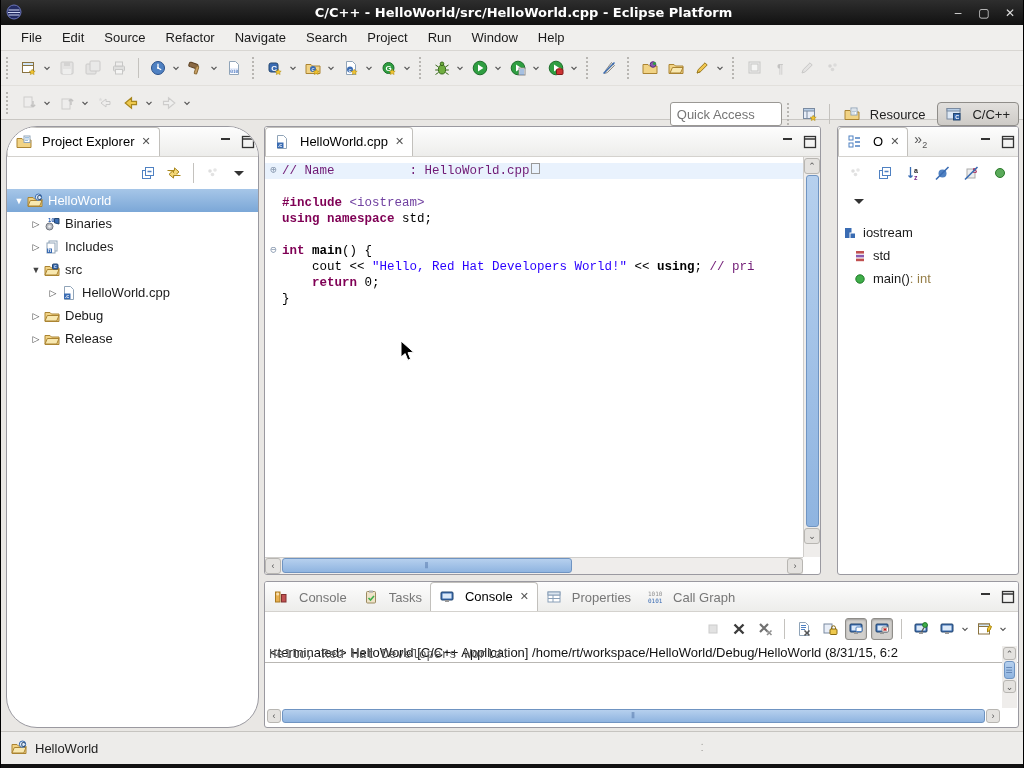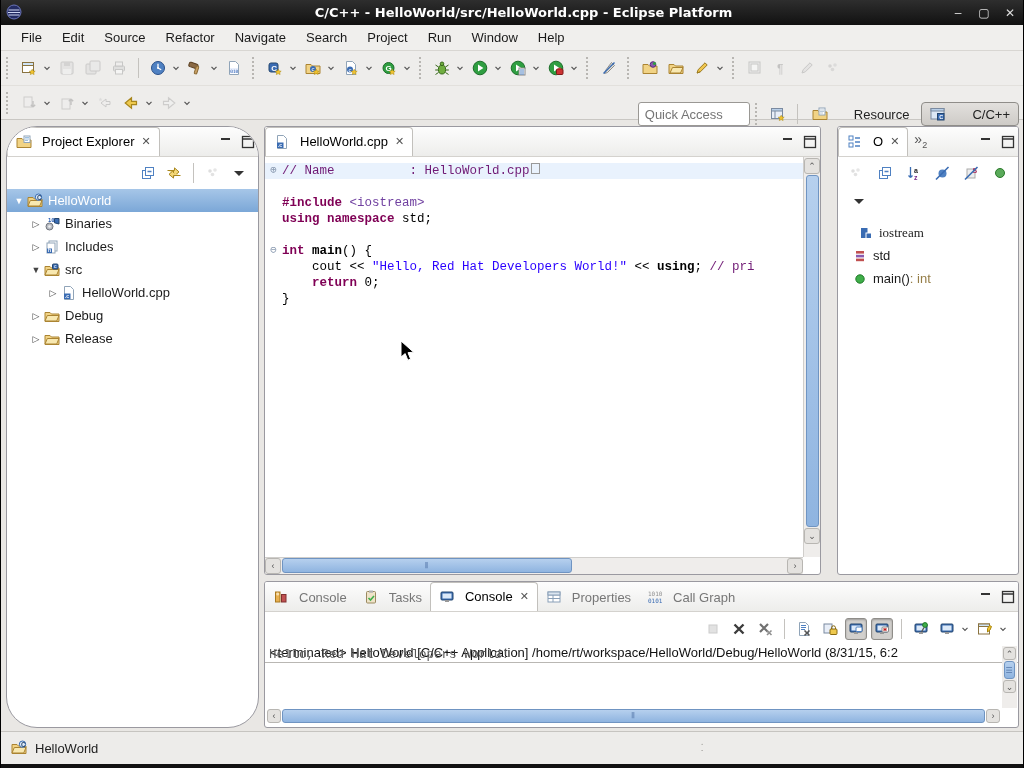--- a/index.html
+++ b/index.html
@@ -21,21 +21,21 @@
   #toolbar2 { top:86px; height:34px; border-bottom:1px solid #c9c7c3; }
   .tbtn { width:22px; height:22px; display:flex; align-items:center; justify-content:center; margin:0 2px; border-radius:3px; }
   .tbtn.pressed { background:#d2d0cd; border:1px solid #8f8d89; box-shadow:inset 0 1px 2px rgba(0,0,0,.25); }
   .tbtn.disabled { opacity:.45; }
   .dd { width:10px; height:22px; display:flex; align-items:center; justify-content:center; margin-right:2px; }
   .tb-handle { width:5px; height:22px; margin:0 5px; border-left:2px dotted #b8b6b2; }
   .tb-sep { width:1px; height:20px; background:#c4c2be; margin:0 6px; }
   .tb2-right { position:absolute; right:6px; top:16px; display:flex; align-items:center; }
   #quick-access { width:112px; height:24px; border:1px solid #9a9894; border-radius:3px;
     font-size:13px; color:#8a8a8a; padding:0 6px; background:#fff; font-family:"Liberation Sans",sans-serif; }
-  .persp-btn { display:flex; align-items:center; gap:21px; font-size:13px; color:#222; padding:3px 8px; border-radius:4px; }
+  .persp-btn { display:flex; align-items:center; gap:5px; font-size:13px; color:#222; padding:3px 8px; border-radius:4px; }
   .persp-btn.active { background:linear-gradient(#e2e0dd,#cecbc7); border:1px solid #8f8d89; }
   
   .panel { position:absolute; background:#fff; border:1px solid #9a99a0; border-radius:3px; overflow:hidden; }
   #pe-panel { left:5px; top:126px; width:253px; height:602px;border-radius:31px; }
   #editor-panel { left:263px; top:126px; width:557px; height:449px; }
   #outline-panel { left:836px; top:126px; width:182px; height:449px; }
   #console-panel { left:263px; top:581px; width:755px; height:147px; }
   .tabrow { height:30px; background:linear-gradient(#fdfdfd,#ededeb); border-bottom:1px solid #d4d2ce;
     display:flex; align-items:flex-end; position:relative; }
   .tab { display:flex; align-items:center; gap:5px; padding:5px 8px 6px 8px; font-size:13px; color:#777; }
@@ -651,21 +651,21 @@
       </span>
     </div>
   <div class="viewbar" style="justify-content:flex-start;padding-left:8px;height:24px;">
     <span class="tbtn">
         <svg width="16" height="16" viewBox="0 0 16 16">
           <path d="M3 6l5 5 5-5z" fill="#333"></path>
         </svg>
       </span>
   </div>
   <div class="tree" id="outline-tree" style="padding-top:8px;">
-      <div class="tree-row" style="padding-left: 20px; font-family: Liberation Serif, serif;">
+      <div class="tree-row" style="padding-left: 4px;">
         <span class="ticon"><svg width="16" height="16" viewBox="0 0 16 16">
             <path d="M3 3h6.5v4.5H7.5V13H3z" fill="#3a6cb3"></path>
             <rect x="8.5" y="8.5" width="4.5" height="4.5" fill="#3a6cb3"></rect>
           </svg></span>
         <span>iostream</span>
       </div>
       <div class="tree-row" style="padding-left: 14px;">
         <span class="ticon"><svg width="16" height="16" viewBox="0 0 16 16">
             <rect x="4" y="3" width="8" height="2.6" fill="#c05050"></rect>
             <rect x="4" y="6.8" width="8" height="2.6" fill="#8a5ab0"></rect>

